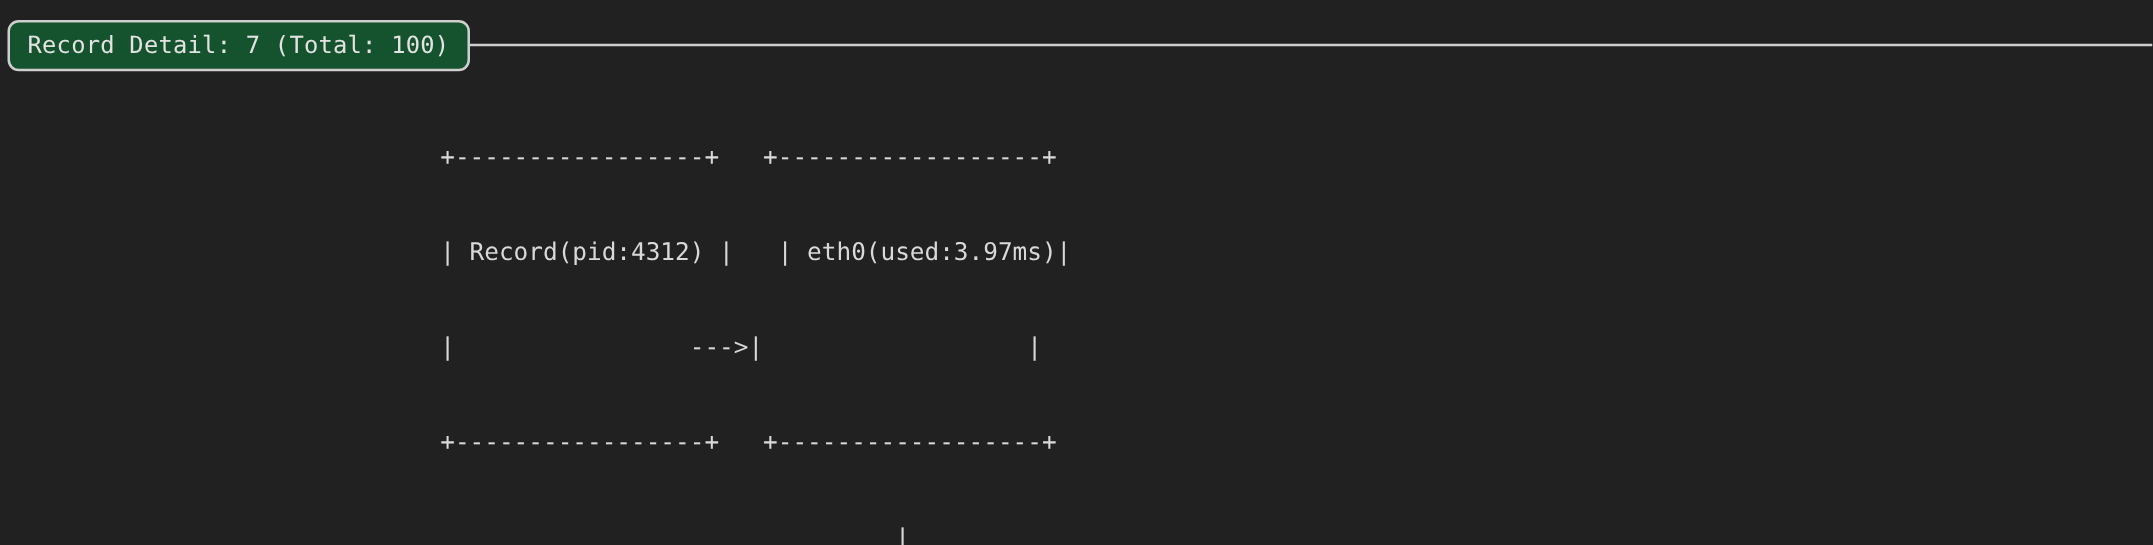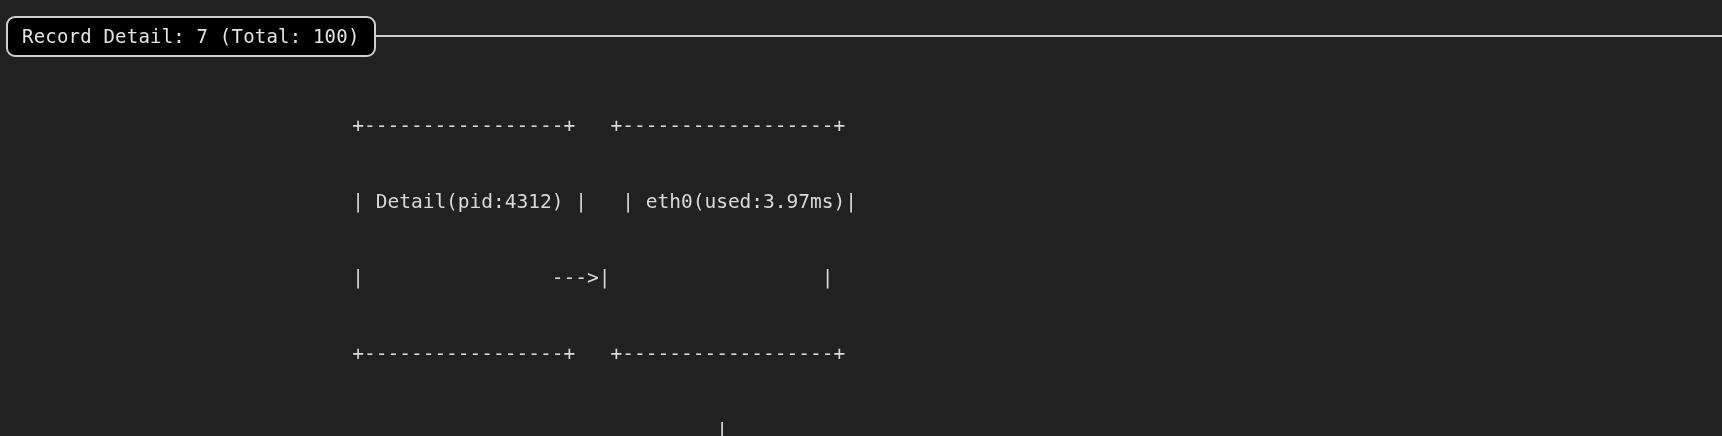--- a/index.html
+++ b/index.html
@@ -27,21 +27,21 @@
     align-items: center;
   }
   .title-chip {
     border: 2px solid #cfcfcf;
     border-radius: 9px;
     padding: 7px 14px 8px 14px;
     font-size: 19px;
     line-height: 22px;
     letter-spacing: 0.2px;
     color: #e3e3e3;
-    background: #000000;
+    background: #14532d;
     white-space: pre;
     position: relative;
     z-index: 2;
   }
   .title-rule {
     flex: 1 1 auto;
     height: 0;
     border-top: 2px solid #cfcfcf;
     margin-left: -2px;
     position: relative;
@@ -67,21 +67,21 @@
 </head>
 <body style="background: rgb(33, 33, 33);">
 
 <div class="title-row">
   <div class="title-chip">Record Detail: 7 (Total: 100)</div>
   <div class="title-rule"></div>
 </div>
 
 <div class="ascii">
   <span class="line">                              +-----------------+   +------------------+</span>
-  <span class="line">                              | Detail(pid:4312) |   | eth0(used:3.97ms)|</span>
+  <span class="line">                              | Record(pid:4312) |   | eth0(used:3.97ms)|</span>
   <span class="line">                              |                ---&gt;|                  |</span>
   <span class="line">                              +-----------------+   +------------------+</span>
   <span class="line">                                                             |</span>
   
   
   
   
   
   
   

